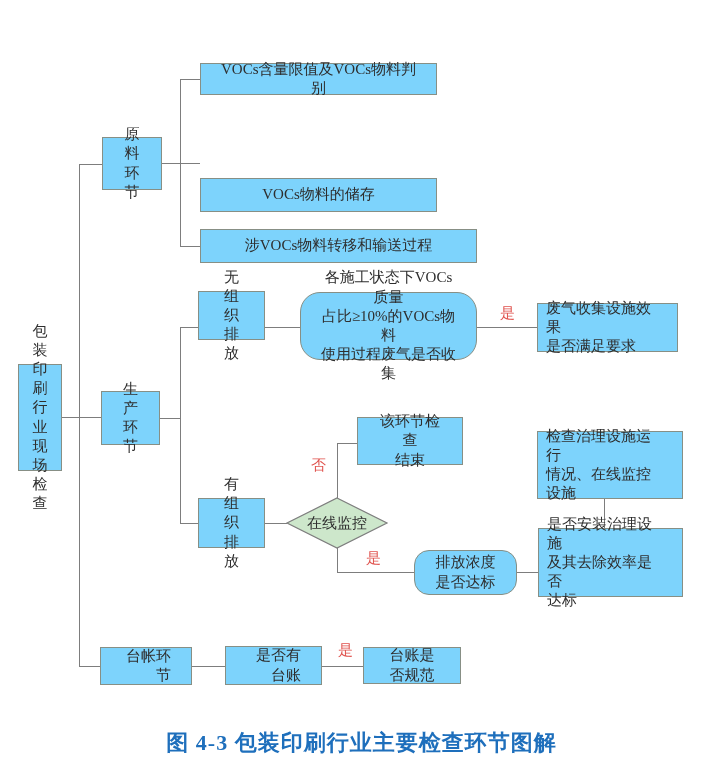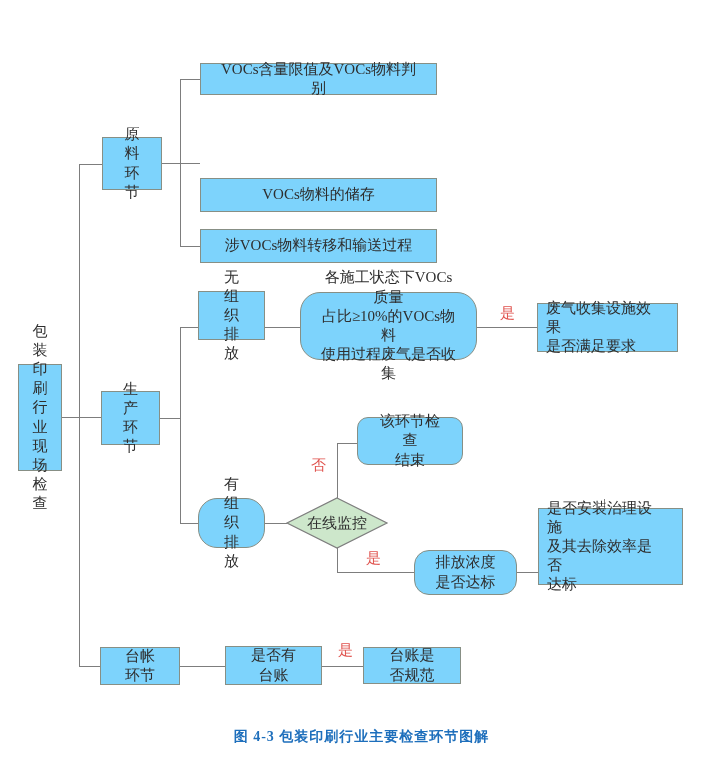--- a/index.html
+++ b/index.html
@@ -54,21 +54,21 @@
     font-size: 15px;
     color: #2e2e2e;
   }
   .caption {
     position: absolute;
     left: 0;
     top: 728px;
     width: 723px;
     text-align: center;
     color: #1e6fbc;
-    font-size: 14px;
+    font-size: 22px;
     font-weight: bold;
     letter-spacing: 1px;
   }
 </style>
 </head>
 <body>
 
 <div id="canvas">
 
   <div class="line v" style="left:79px; top:164px; height:502px;"></div>
@@ -103,52 +103,55 @@
   <div class="node" style="left:18px; top:364px; width:44px; height:107px;">包装
 印刷
 行业
 现场
 检查</div>
 
   <div class="node" style="left:102px; top:137px; width:60px; height:53px;">原料
 环节</div>
   <div class="node" style="left:200px; top:63px; width:237px; height:32px;">VOCs含量限值及VOCs物料判别</div>
   <div class="node" style="left:200px; top:146px; width:237px; height:34px;margin-top:32px;">VOCs物料的储存</div>
-  <div class="node" style="left:200px; top:229px; width:237px; height:34px;">涉VOCs物料转移和输送过程</div>
+  <div class="node" style="left:200px; top:229px; width:277px; height:34px;">涉VOCs物料转移和输送过程</div>
 
   <div class="node" style="left:101px; top:391px; width:59px; height:54px;">生产
 环节</div>
   <div class="node" style="left:198px; top:291px; width:67px; height:49px;">无组织
 排放</div>
   <div class="node" style="left:300px; top:292px; width:177px; height:68px;border-radius:20px;">各施工状态下VOCs质量
 占比≥10%的VOCs物料
 使用过程废气是否收集</div>
   <div class="node left" style="left:537px; top:303px; width:141px; height:49px;">废气收集设施效果
 是否满足要求</div>
 
-  <div class="node" style="left:357px; top:417px; width:106px; height:48px;border-radius:11px;">该环节检查
+  <div class="node" style="left:357px; top:417px; width:106px; height:48px;">该环节检查
 结束</div>
-  <div class="node" style="left:198px; top:498px; width:67px; height:50px;border-radius:19px;">有组织
+  <div class="node" style="left:198px; top:498px; width:67px; height:50px;">有组织
 排放</div>
 
   <div class="diamond-wrap" style="left:285px; top:496px; width:104px; height:54px;">
     <svg width="104" height="54" viewBox="0 0 104 54">
       <polygon points="52,2 102,27 52,52 2,27" fill="#cde7cb" stroke="#7d7d7d" stroke-width="1.2"></polygon>
     </svg>
     <div class="diamond-text">在线监控</div>
   </div>
 
   <div class="node" style="left:414px; top:550px; width:103px; height:45px;border-radius:15px;">排放浓度
 是否达标</div>
-  <div class="node left" style="left:538px; top:508px; width:145px; height:77px;">是否安装治理设施
+  <div class="node left" style="left:537px; top:431px; width:146px; height:68px;">检查治理设施运行
+情况、在线监控
+设施</div>
+  <div class="node left" style="left:538px; top:528px; width:145px; height:69px;">是否安装治理设施
 及其去除效率是否
 达标</div>
 
-  <div class="node" style="left:100px; top:647px; width:80px; height:38px;">台帐环节</div>
-  <div class="node" style="left:225px; top:646px; width:97px; height:39px;">是否有台账</div>
+  <div class="node" style="left:100px; top:647px; width:92px; height:38px;text-align:right;">台帐环节</div>
+  <div class="node" style="left:225px; top:646px; width:97px; height:39px;text-align:right;">是否有台账</div>
   <div class="node" style="left:363px; top:647px; width:98px; height:37px;">台账是否规范</div>
 
   <div class="edge-label" style="left:500px; top:306px;">是</div>
   <div class="edge-label" style="left:311px; top:458px;">否</div>
   <div class="edge-label" style="left:366px; top:551px;">是</div>
   <div class="edge-label" style="left:338px; top:643px;">是</div>
 
   <div class="caption">图 4-3  包装印刷行业主要检查环节图解</div>
 
 </div>

